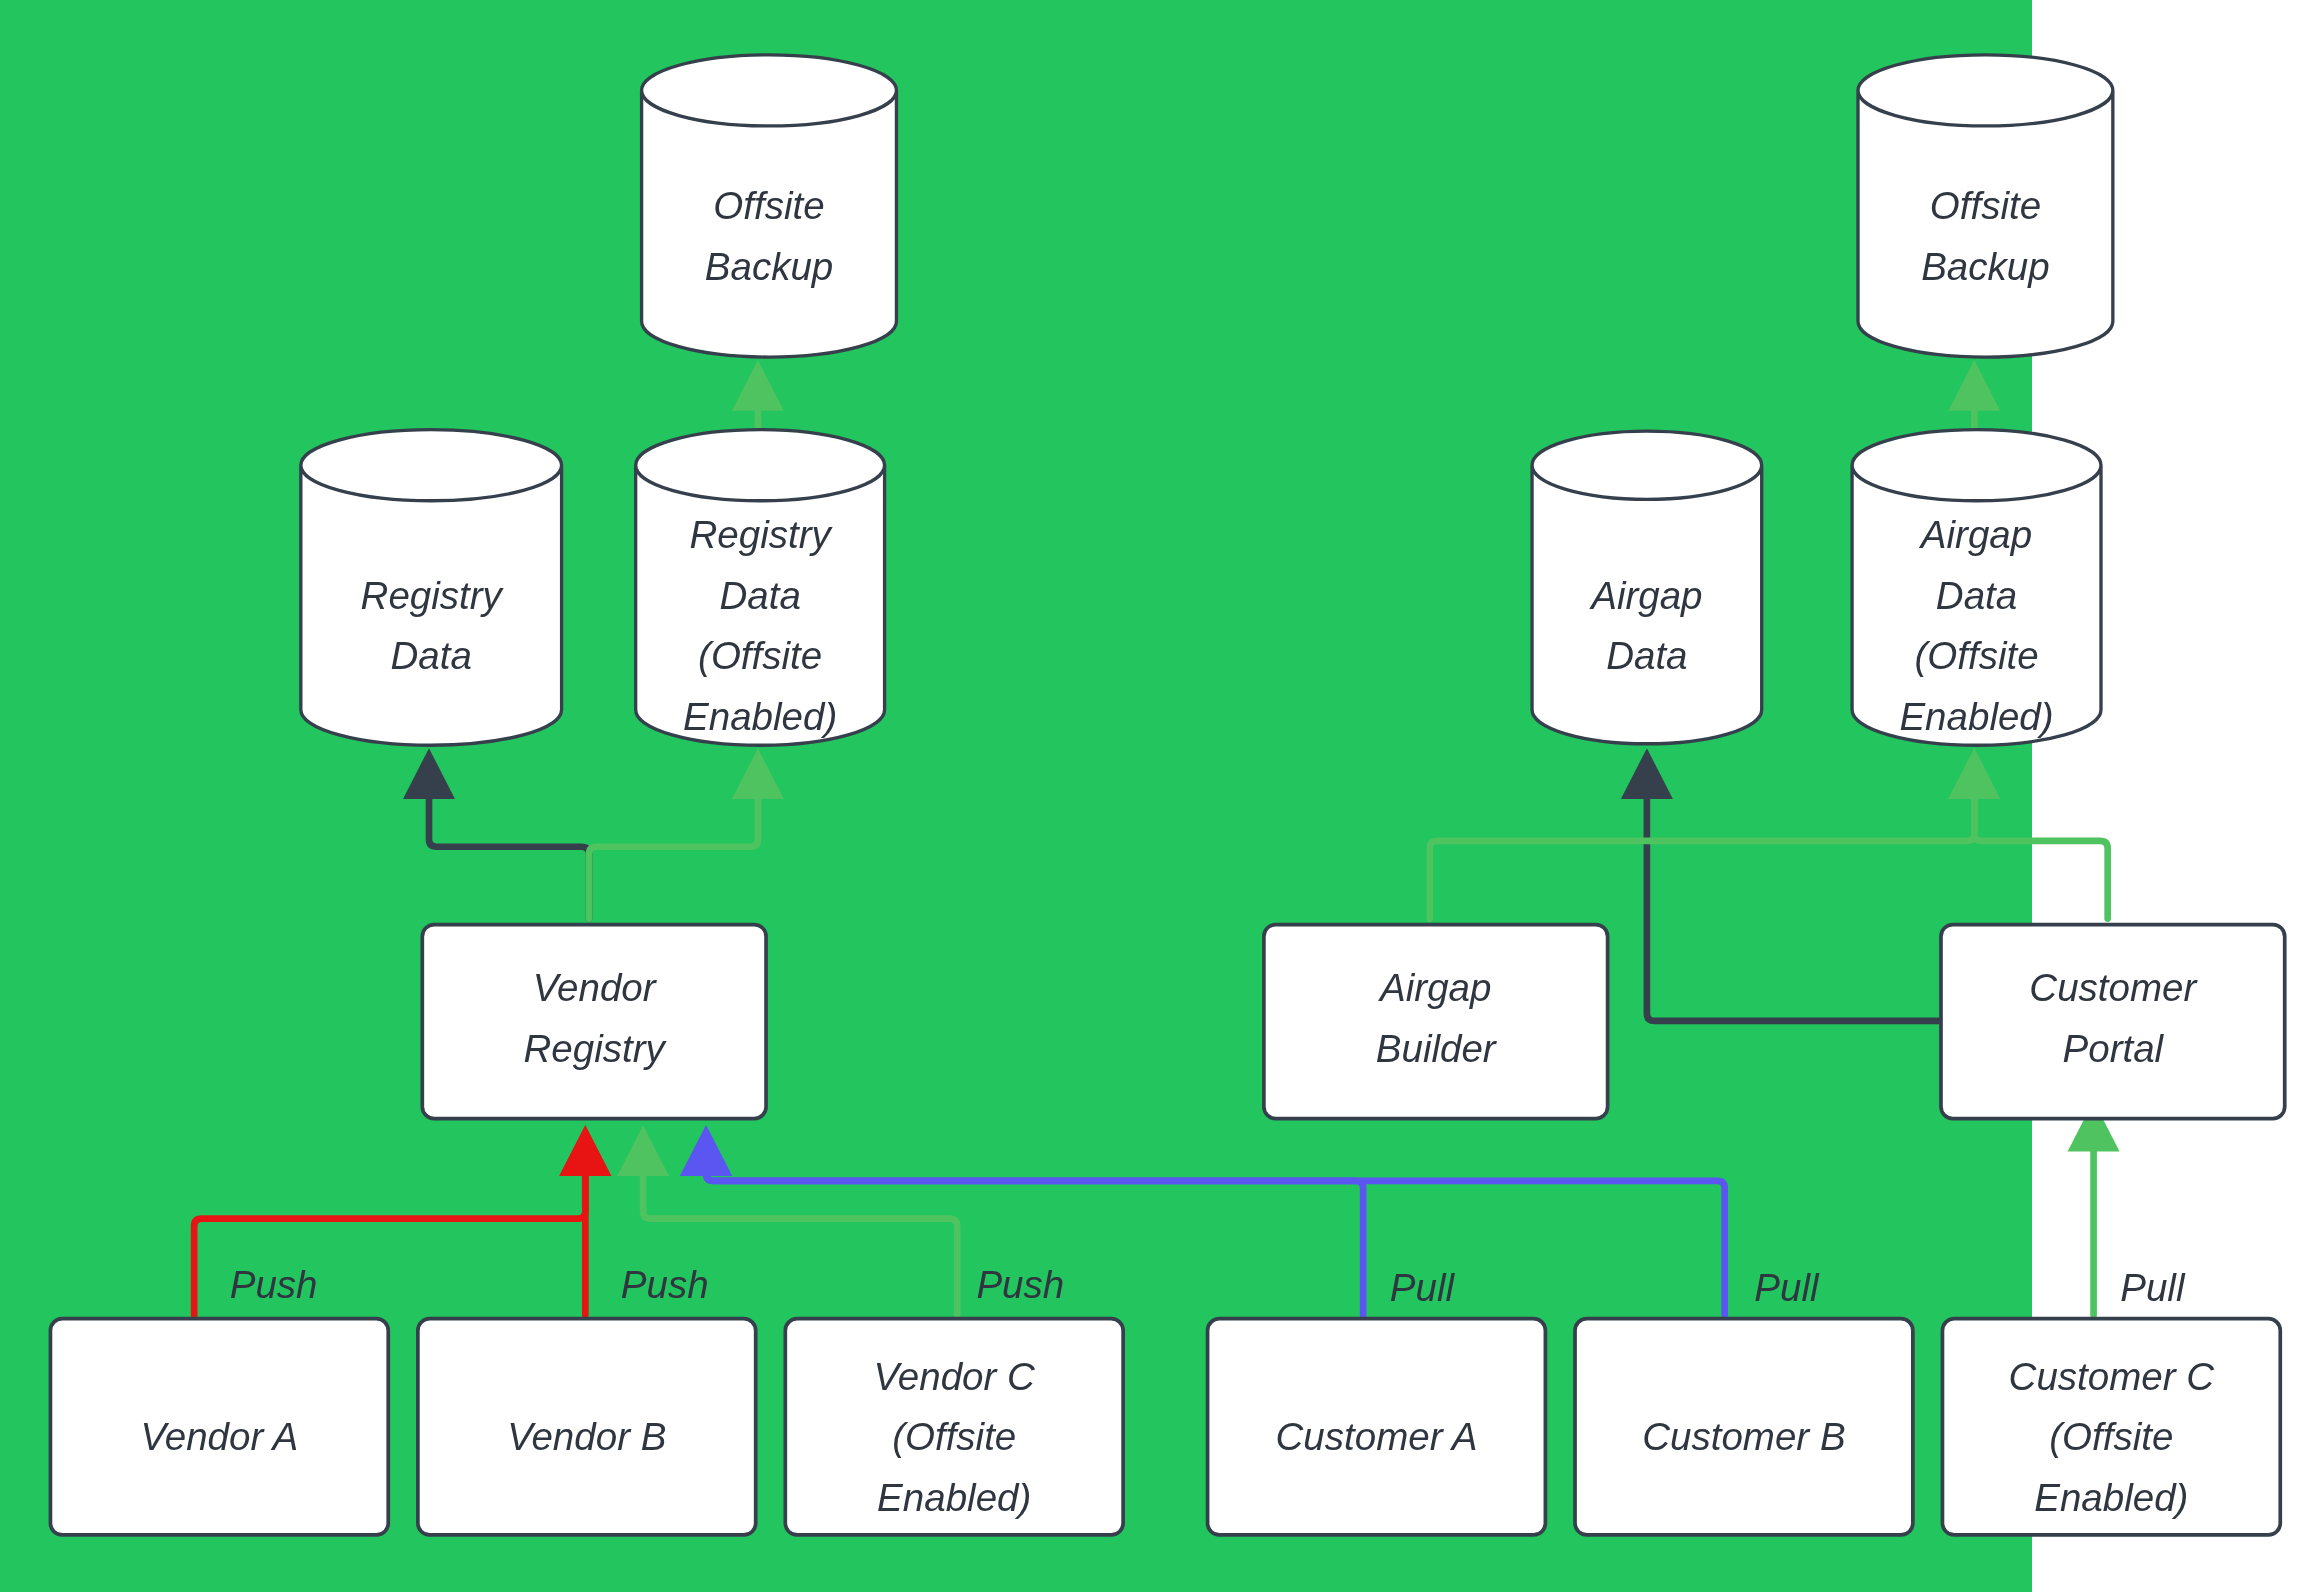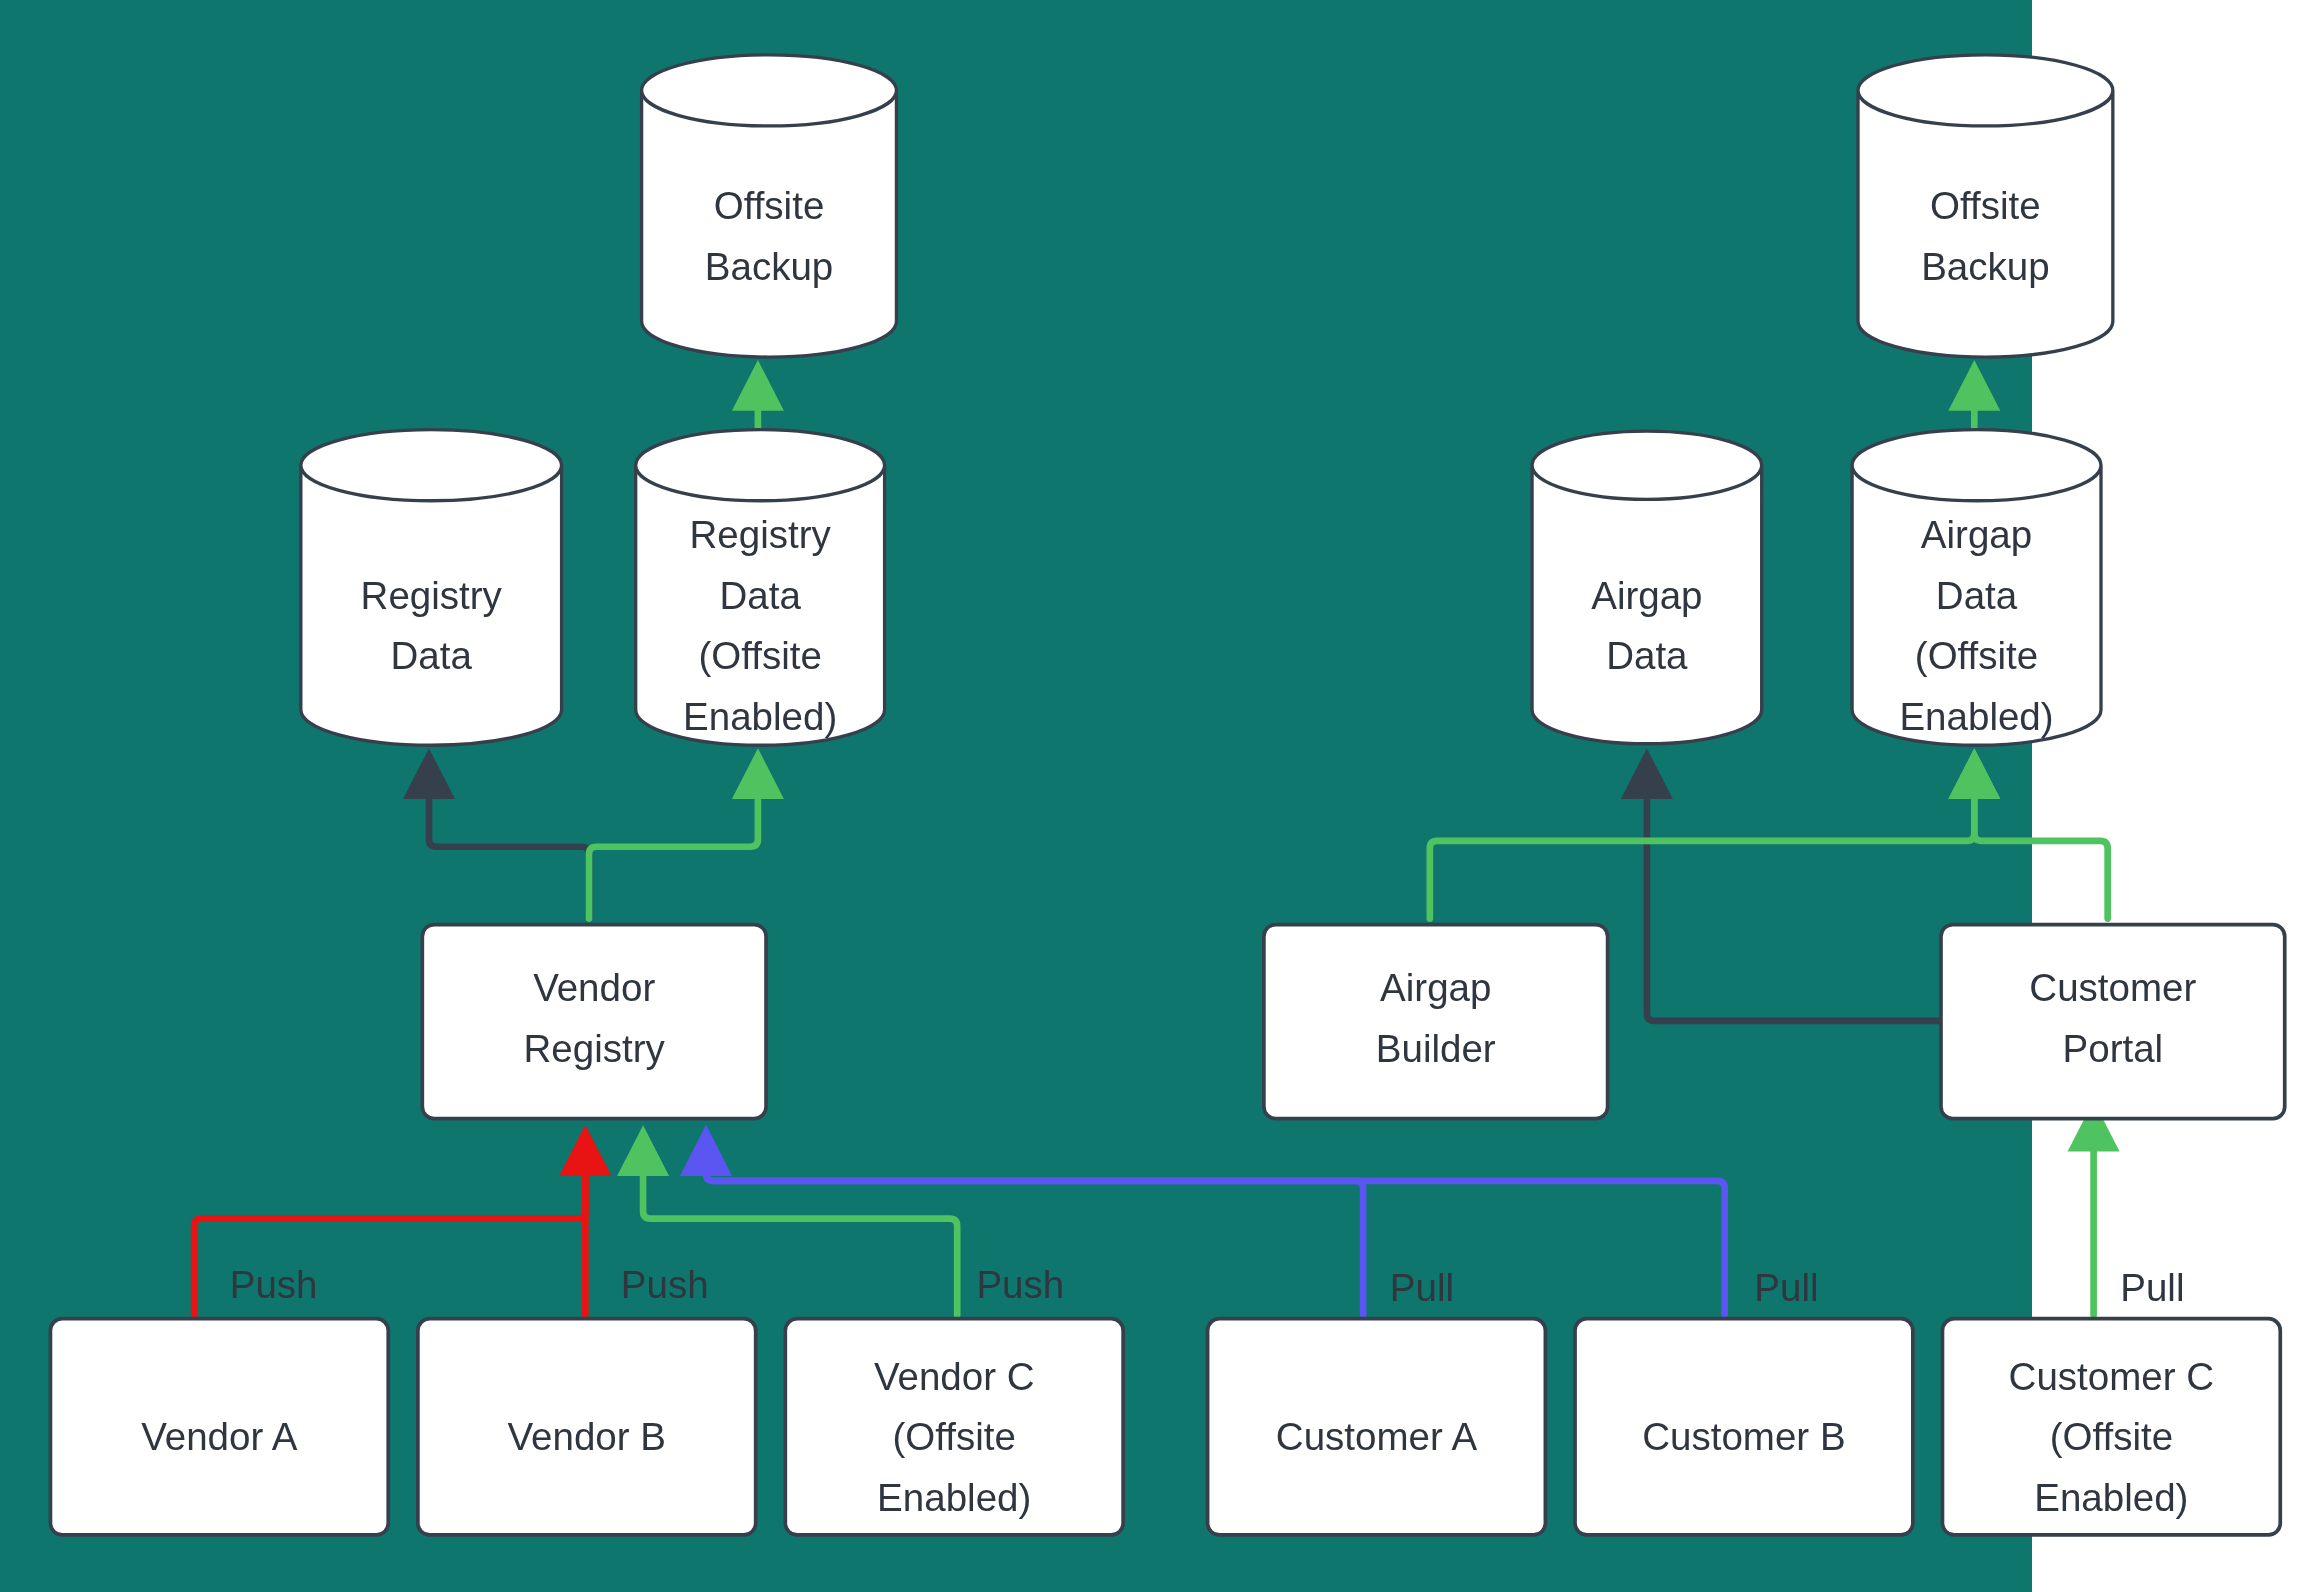--- a/index.html
+++ b/index.html
@@ -4,22 +4,23 @@
 <style>
   html, body {
     margin: 0;
     padding: 0;
     background: #ffffff;
   }
   #stage {
     position: relative;
     width: 2032px;
     height: 1592px;
-    background: #0f766e;
+    background: #22c55e;
     font-family: "Liberation Sans", sans-serif;
+    font-style: italic;
   }
   svg#diagram {
     display: block;
     width: 2307px;
     height: 1592px;
   }
   .node-shape {
     fill: #ffffff;
     stroke: #36404d;
     stroke-width: 5;

